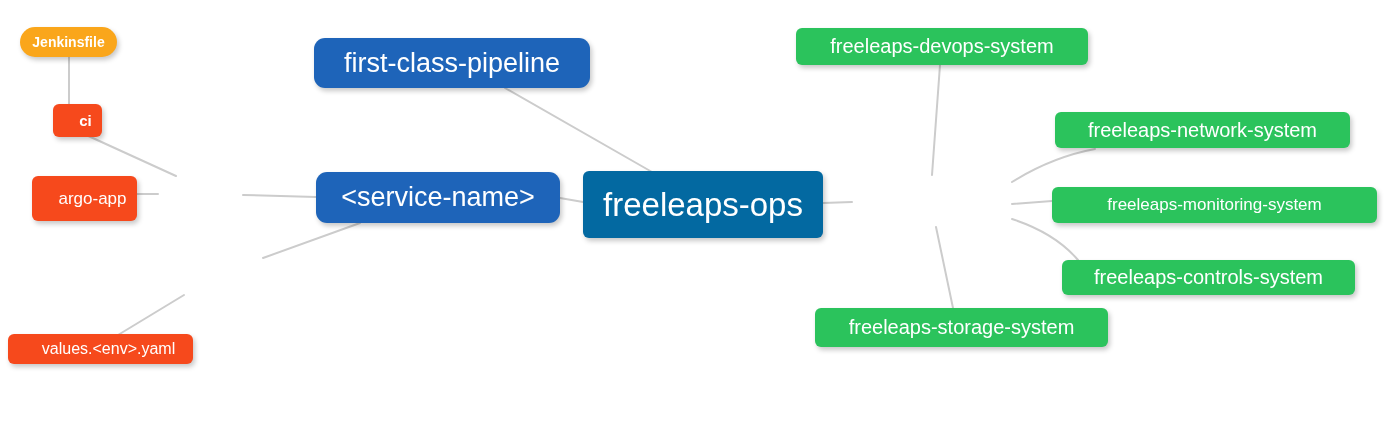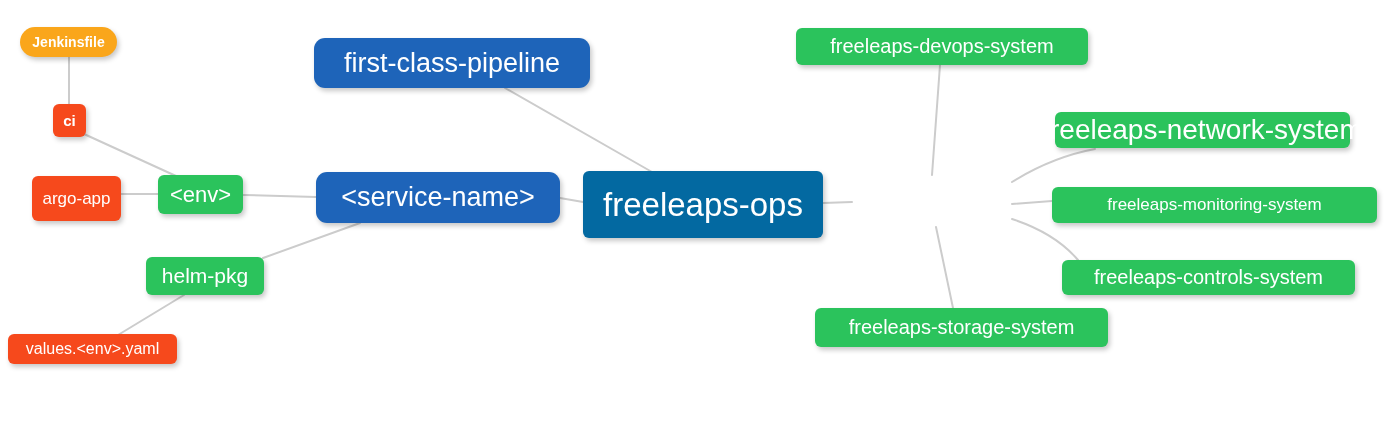--- a/index.html
+++ b/index.html
@@ -28,21 +28,21 @@
     align-items: center;
     justify-content: center;
     color: #ffffff;
     border-radius: 6px;
     box-shadow: 2px 3px 5px rgba(0,0,0,0.22);
     white-space: nowrap;
     cursor: pointer;
     user-select: none;
   }
   .c-orange { background: #faa61b; border-radius: 15px; }
-  .c-red    { background: #f6491c; }
+  .c-red    { background: #f6491c; padding-left: 16px; }
   .c-green  { background: #2bc35c; }
   .c-blue   { background: #1e64b9; border-radius: 11px; }
   .c-dark   { background: #0369a1; }
 </style>
 </head>
 <body>
 
 <div class="canvas">
 
   <svg class="edges" viewBox="0 0 1390 421" xmlns="http://www.w3.org/2000/svg">
@@ -61,36 +61,34 @@
     <path d="M1012,219 Q1055,233 1078,260"></path>
     <path d="M936,227 L953,308"></path>
   </svg>
 
   <div class="node c-orange" style="left:20px;  top:27px;  width:97px;  height:30px; font-size:14px; font-weight:700;">Jenkinsfile</div>
 
   <div class="node c-red" style="left:53px;  top:104px; width:33px;  height:33px; font-size:15px; font-weight:700;">ci</div>
 
   <div class="node c-red" style="left:32px;  top:176px; width:89px;  height:45px; font-size:17px;">argo-app</div>
 
-  <div class="node c-green" style="left:158px; top:175px; width:85px;  height:39px; font-size:22px;">&lt;env&gt;</div>
 
-  <div class="node c-green" style="left:146px; top:257px; width:118px; height:38px; font-size:21px;">helm-pkg</div>
 
   <div class="node c-red" style="left:8px;   top:334px; width:169px; height:30px; font-size:16px;">values.&lt;env&gt;.yaml</div>
 
   <div class="node c-blue" style="left:314px; top:38px;  width:276px; height:50px; font-size:27px;">first-class-pipeline</div>
 
   <div class="node c-blue" style="left:316px; top:172px; width:244px; height:51px; font-size:27px;">&lt;service-name&gt;</div>
 
   <div class="node c-dark" style="left:583px; top:171px; width:240px; height:67px; font-size:33px;">freeleaps-ops</div>
 
 
   <div class="node c-green" style="left:796px; top:28px;  width:292px; height:37px; font-size:20px;text-align:right;">freeleaps-devops-system</div>
 
-  <div class="node c-green" style="left:1055px;top:112px; width:295px; height:36px; font-size:28px;">freeleaps-network-system</div>
+  <div class="node c-green" style="left:1055px;top:112px; width:295px; height:36px; font-size:20px;">freeleaps-network-system</div>
 
   <div class="node c-green" style="left:1052px;top:187px; width:325px; height:36px; font-size:17px;">freeleaps-monitoring-system</div>
 
   <div class="node c-green" style="left:1062px;top:260px; width:293px; height:35px; font-size:20px;">freeleaps-controls-system</div>
 
   <div class="node c-green" style="left:815px; top:308px; width:293px; height:39px; font-size:20px;">freeleaps-storage-system</div>
 
 </div>
 
 </body></html>

